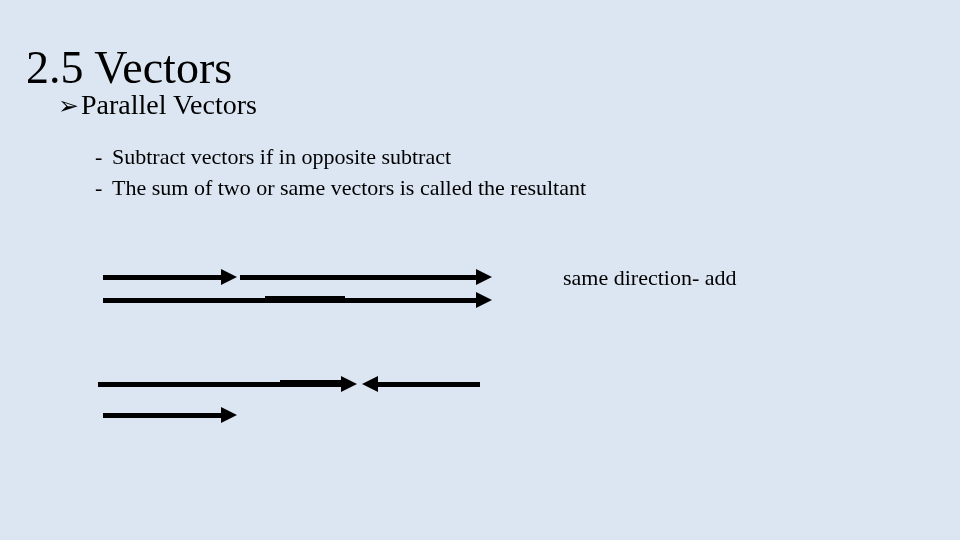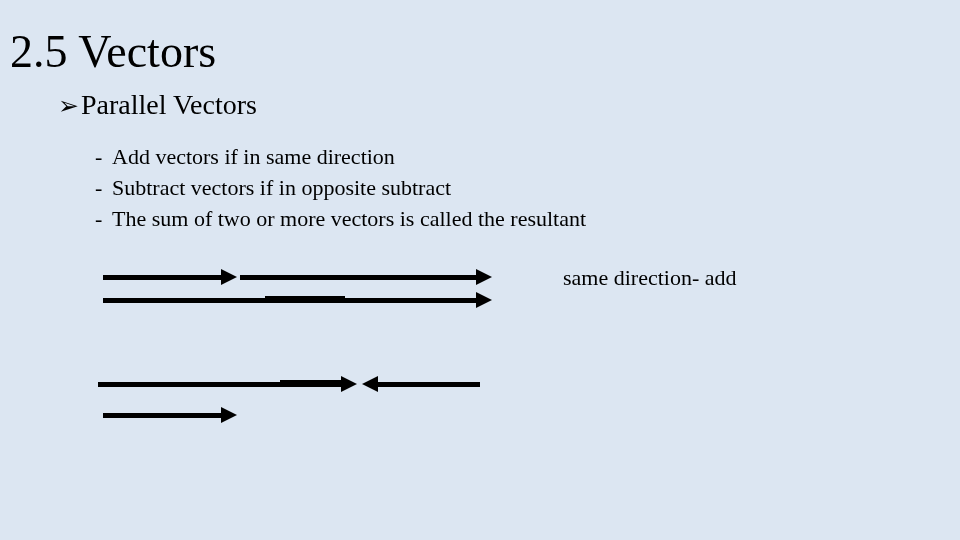--- a/index.html
+++ b/index.html
@@ -6,21 +6,21 @@
   .slide{
     position:relative;
     width:960px;height:540px;
     background:#dce6f2;
     overflow:hidden;
     font-family:"Liberation Serif", serif;
     color:#000000;
   }
   .title{
     position:absolute;left:8px;top:27px;
-    margin:2px;font-size:46px;font-weight:normal;line-height:46px;
+    margin:18px;font-size:46px;font-weight:normal;line-height:46px;
     white-space:nowrap;
   }
   .bullet-line{
     position:absolute;left:58px;top:91px;
     font-size:28px;line-height:28px;white-space:nowrap;
   }
   .bullet-glyph{
     font-family:"DejaVu Sans","Liberation Serif",sans-serif;
     font-size:25px;
     margin-right:2px;
@@ -46,27 +46,24 @@
 <div class="slide">
 
   <h1 class="title">2.5 Vectors</h1>
 
   <div class="bullet-line">
     <span class="bullet-glyph">➢</span><span>Parallel Vectors</span>
   </div>
 
   <div class="sub-bullets">
     <div class="sub-line">
-      <span class="dash">-</span><span>Add vectors if in same direction</span>
-    </div>
-    <div class="sub-line">
       <span class="dash">-</span><span>Subtract vectors if in opposite subtract</span>
     </div>
     <div class="sub-line">
-      <span class="dash">-</span><span>The sum of two or more vectors is called the resultant</span>
+      <span class="dash">-</span><span>The sum of two or same vectors is called the resultant</span>
     </div>
   </div>
 
   <div class="diagram">
     <div class="diagram-label label-add">same direction- add</div>
   <div class="arrow" style="position: absolute; left: 103px; top: 274.5px; width: 118px; height: 5px; background: rgb(0, 0, 0);">
         <div style="position: absolute; top: 50%; transform: translateY(-50%); width: 0px; height: 0px; border-top: 8px solid transparent; border-bottom: 8px solid transparent; left: 100%; border-left: 16px solid rgb(0, 0, 0);"></div>
       </div>
       <div class="arrow" style="position: absolute; left: 240px; top: 274.5px; width: 236px; height: 5px; background: rgb(0, 0, 0);">
         <div style="position: absolute; top: 50%; transform: translateY(-50%); width: 0px; height: 0px; border-top: 8px solid transparent; border-bottom: 8px solid transparent; left: 100%; border-left: 16px solid rgb(0, 0, 0);"></div>

